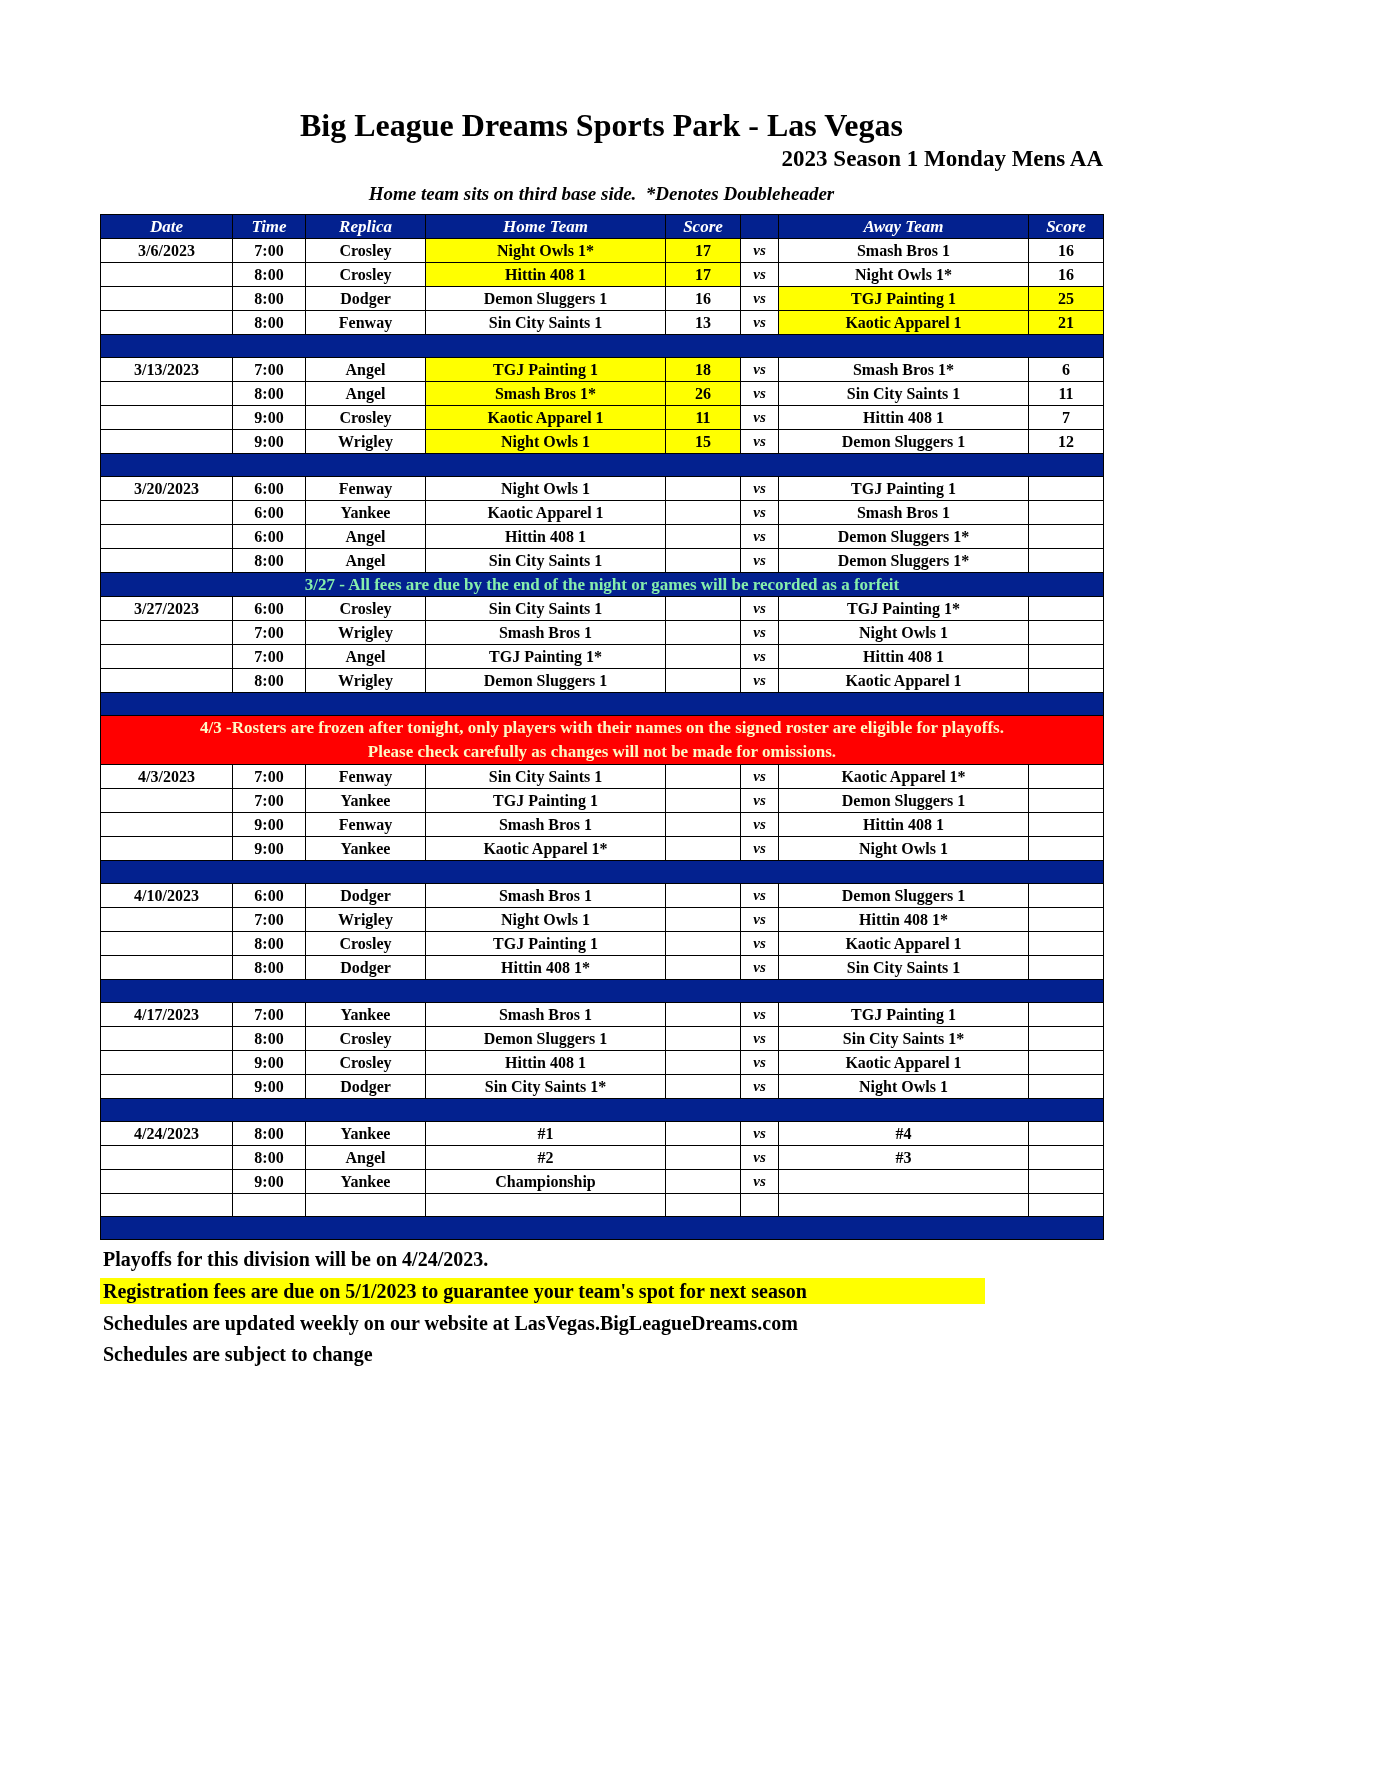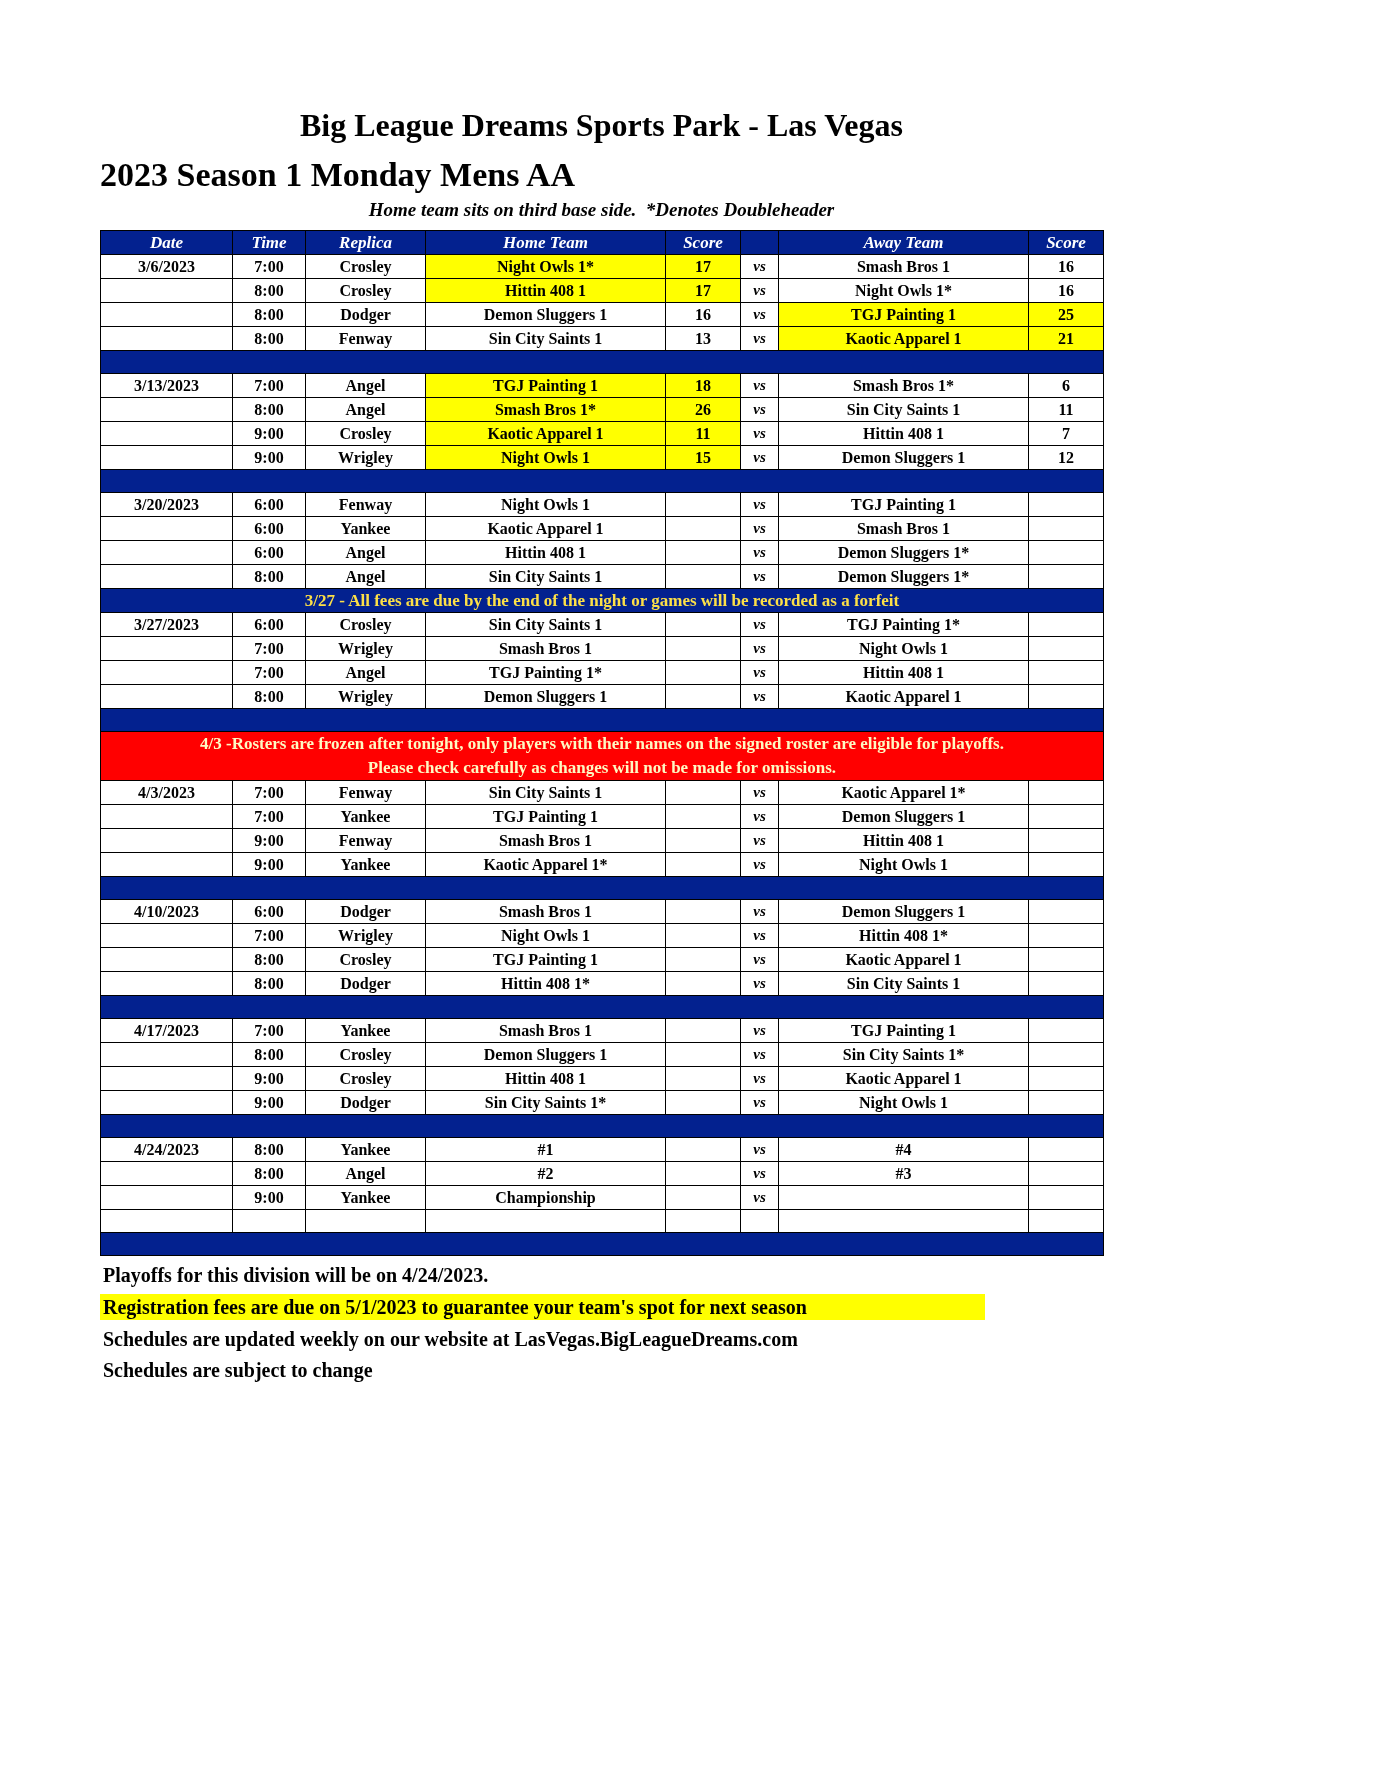--- a/index.html
+++ b/index.html
@@ -7,21 +7,21 @@
   body {
     width: 1377px; height: 1782px;
     background: #ffffff;
     font-family: "Liberation Serif", serif;
     color: #000;
     overflow: hidden;
   }
   .content { width: 1003px; margin-left: 100px; padding-top: 106px; }
 
   .title    { text-align: center; font-size: 32px; font-weight: 700; line-height: 38px; }
-  .subtitle { text-align: left; font-size: 34px; font-weight: 700; line-height: 30px; margin-top: 16px; }
+  .subtitle { text-align: right; font-size: 23px; font-weight: 700; line-height: 30px; margin-top: 0; }
   .note     { text-align: center; font-size: 19px; font-weight: 700; font-style: italic;
               line-height: 24px; margin-top: 8px; white-space: pre-wrap; }
 
   table.schedule { border-collapse: collapse; table-layout: fixed; width: 1003px; margin-top: 8px; }
   th, td {
     border: 1px solid #000;
     padding: 0 2px;
     height: 23px;
     line-height: 23px;
     font-weight: 700;
@@ -30,21 +30,21 @@
     overflow: hidden;
     white-space: nowrap;
   }
   thead th { background: var(--navy, #03218f); color: #fff; font-size: 17px; font-style: italic; }
 
   td.c-vs { font-style: italic; font-size: 15px; }
   td.hl   { background: var(--yellow, #ffff00); }
 
   td.sep { background: var(--navy, #03218f); }
   td.banner-navy {
-    background: var(--navy, #03218f); color: #fde047;
+    background: var(--navy, #03218f); color: #86efac;
     font-size: 17px; text-align: center;
   }
   td.banner-red {
     background: var(--red, #ff0000); color: #fef9c3;
     height: 49px; font-size: 17px; text-align: center; white-space: normal;
   }
   td.banner-red div { line-height: 24px; }
 
   .foot { font-size: 20px; font-weight: 700; line-height: 24px; margin-top: 7px; padding-left: 3px; }
   .foot-yellow { background: var(--yellow, #ffff00); width: 885px; line-height: 26px; }

